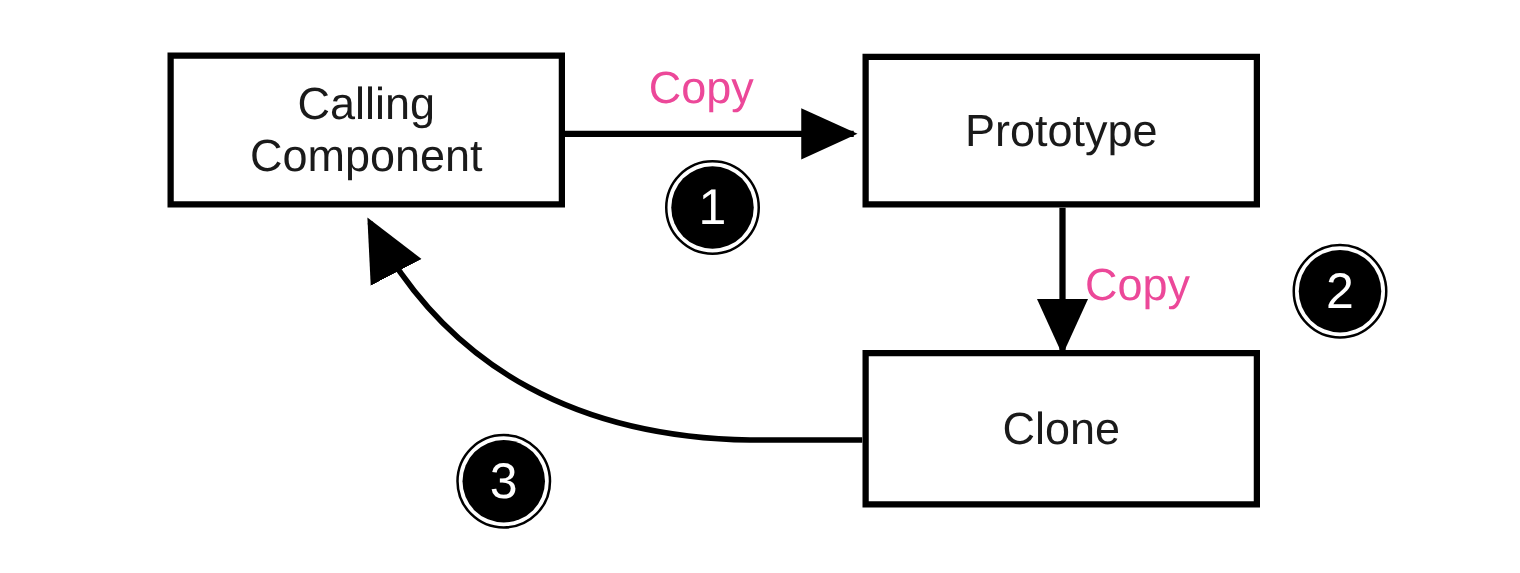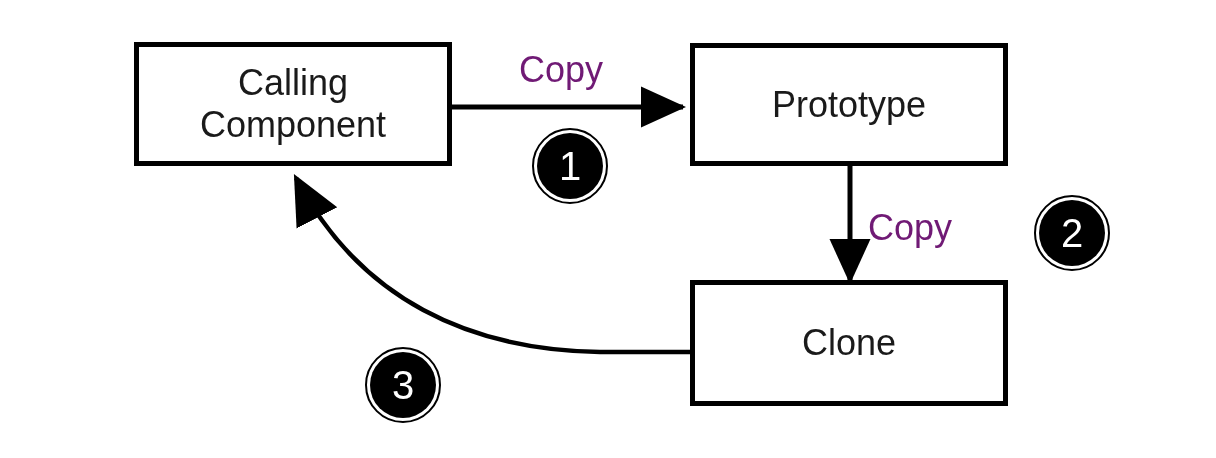--- a/index.html
+++ b/index.html
@@ -43,21 +43,21 @@
     line-height: 42px;
     color: #1a1a1a;
     letter-spacing: 0px;
     white-space: pre-line;
   }
   .edge-label {
     position: absolute;
     font-family: "Liberation Sans", sans-serif;
     font-size: 36px;
     line-height: 40px;
-    color: #701a75;
+    color: #ec4899;
     white-space: nowrap;
   }
   .step-badge {
     position: absolute;
     width: 76px;
     height: 76px;
     border-radius: 50%;
     border: 2px solid #000000;
     background: #ffffff;
     box-sizing: border-box;

